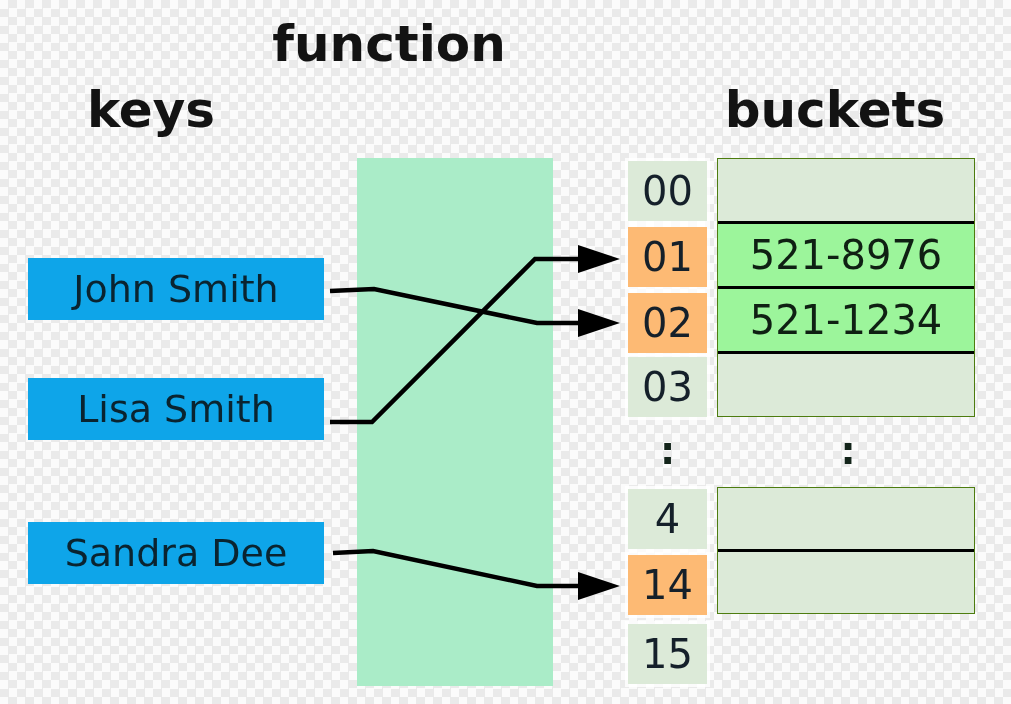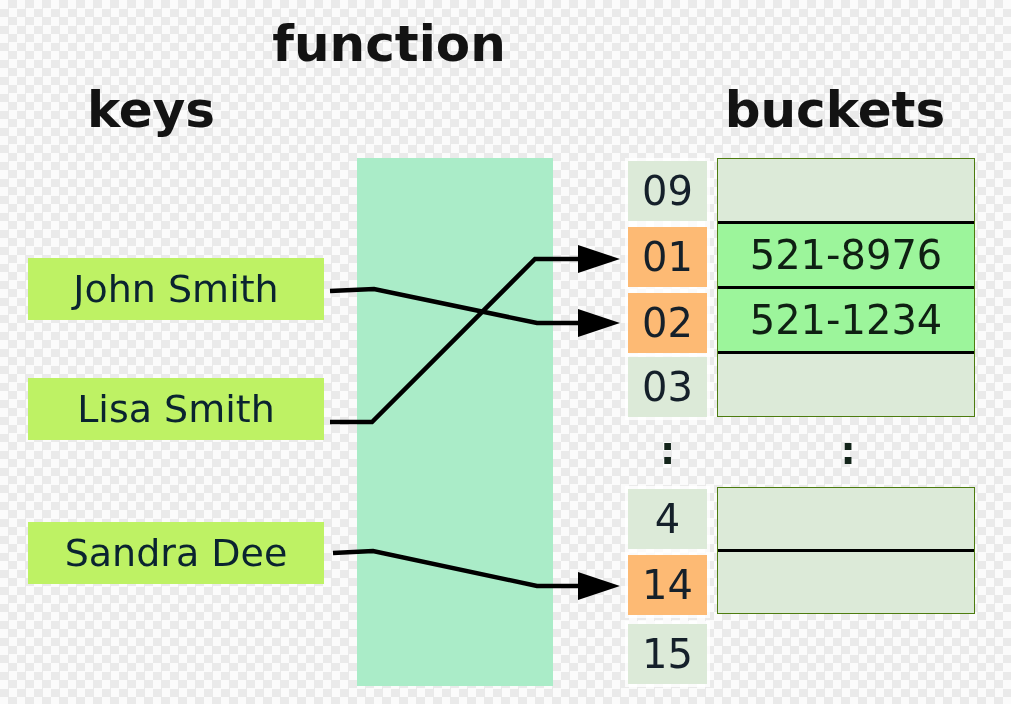--- a/index.html
+++ b/index.html
@@ -25,21 +25,21 @@
     color: #131313;
     text-align: center;
     line-height: 64px;
     letter-spacing: 0px;
   }
 
   .key-box {
     left: 28px;
     width: 296px;
     height: 62px;
-    background: #bef264;
+    background: #0ea5e9;
     display: flex;
     align-items: center;
     justify-content: center;
     font-size: 38px;
     color: #0a2430;
   }
 
   .hash-region {
     left: 357px;
     top: 158px;
@@ -112,21 +112,21 @@
 <div class="abs key-box" style="top:258px;">
   <span>John Smith</span>
 </div>
 <div class="abs key-box" style="top:378px;">
   <span>Lisa Smith</span>
 </div>
 <div class="abs key-box" style="top:522px;">
   <span>Sandra Dee</span>
 </div>
 
-<div class="abs index-cell plain" style="top:161px;">09</div>
+<div class="abs index-cell plain" style="top:161px;">00</div>
 <div class="abs index-cell hit" style="top:227px;">01</div>
 <div class="abs index-cell hit" style="top:293px;">02</div>
 <div class="abs index-cell plain" style="top:357px;">03</div>
 
 <div class="abs index-cell plain" style="top:489px;">4</div>
 <div class="abs index-cell hit" style="top:555px;">14</div>
 <div class="abs index-cell plain" style="top:624px;">15</div>
 
 <div class="abs ellipsis" style="left:628px; top:432px; width:79px;">:</div>
 <div class="abs ellipsis" style="left:717px; top:432px; width:262px;">:</div>

